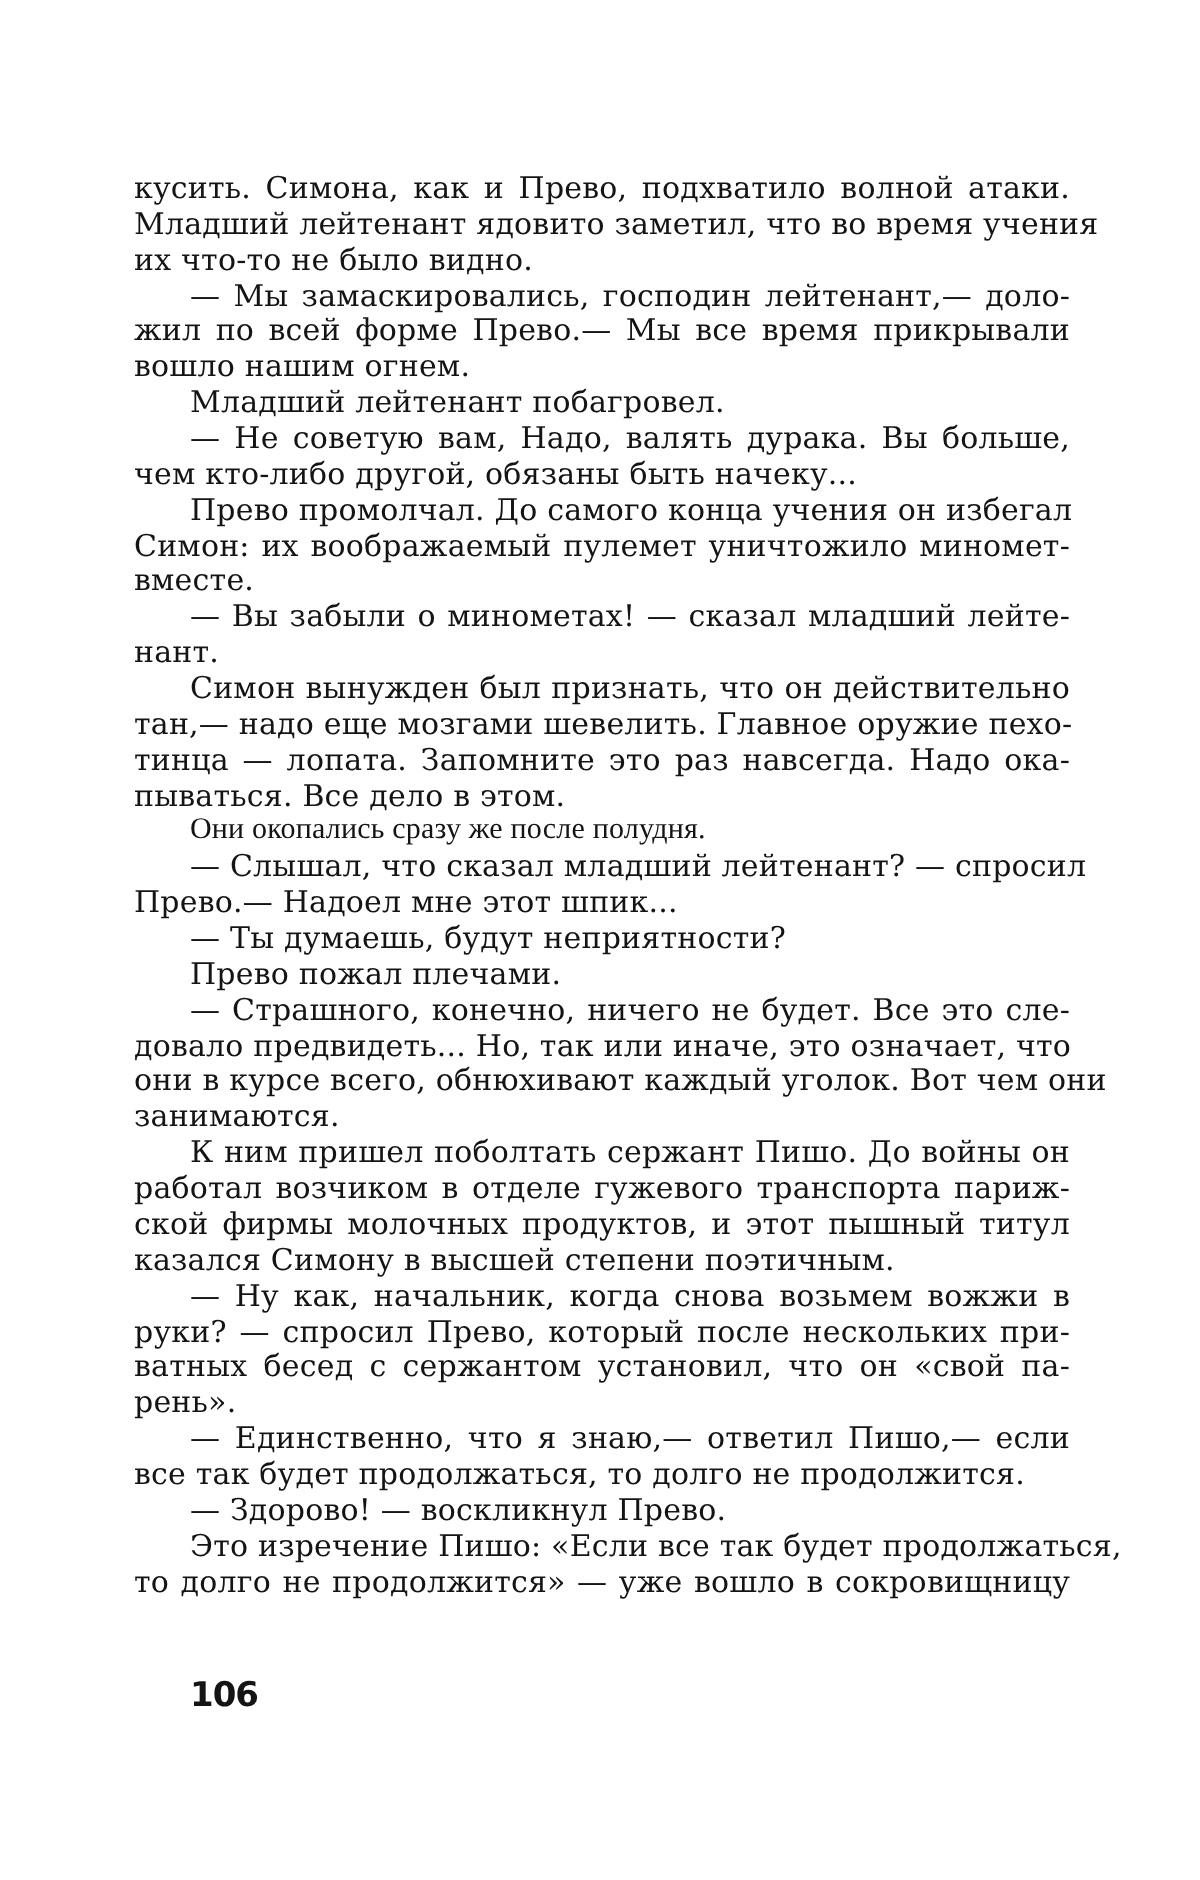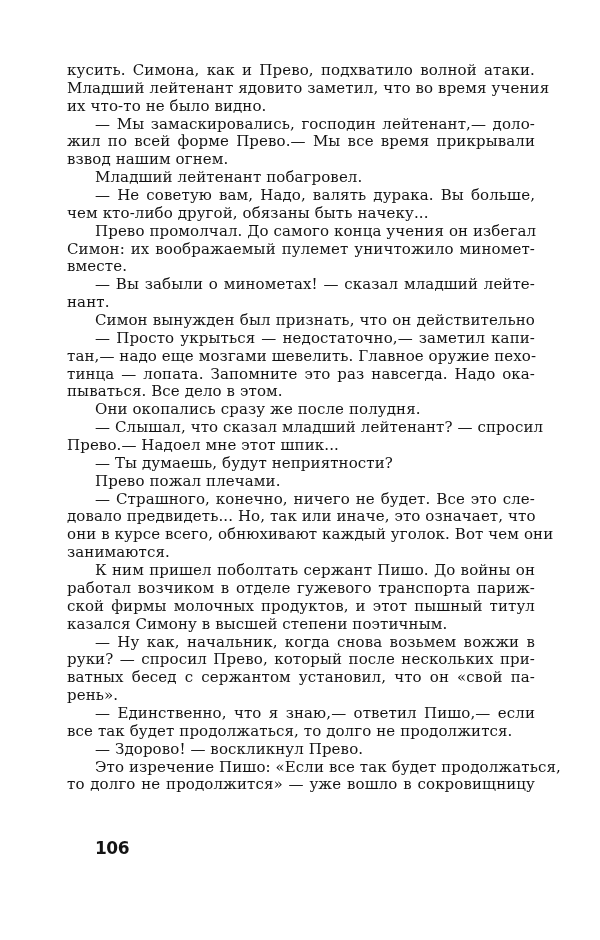--- a/index.html
+++ b/index.html
@@ -55,41 +55,40 @@
       font-weight: bold;
       font-size: 17px;
       letter-spacing: -0.5px;
       color: #141414;
     }
   </style>
 </head>
 <body>
 
 <div class="page">
-  <div class="text-block" id="text-block" style="line-height: 17.8605px;">
+  <div class="text-block" id="text-block" style="line-height: 17.8605px; margin-top: 24px;">
       <span class="line" style="height: 17.8605px;">кусить. Симона, как и Прево, подхватило волной атаки.</span>
       <span class="line" style="height: 17.8605px;">Младший лейтенант ядовито заметил, что во время учения</span>
       <span class="line last" style="height: 17.8605px;">их что-то не было видно.</span>
       <span class="line indent" style="height: 17.8605px;">— Мы замаскировались, господин лейтенант,— доло-</span>
       <span class="line" style="height: 17.8605px;">жил по всей форме Прево.— Мы все время прикрывали</span>
-      <span class="line last" style="height: 17.8605px;">взвод нашим огнем.</span>
+      <span class="line last" style="height: 17.8605px;">вошло нашим огнем.</span>
       <span class="line indent last" style="height: 17.8605px;">Младший лейтенант побагровел.</span>
       <span class="line indent" style="height: 17.8605px;">— Не советую вам, Надо, валять дурака. Вы больше,</span>
       <span class="line last" style="height: 17.8605px;">чем кто-либо другой, обязаны быть начеку...</span>
       <span class="line indent" style="height: 17.8605px;">Прево промолчал. До самого конца учения он избегал</span>
       <span class="line" style="height: 17.8605px;">Симон: их воображаемый пулемет уничтожило миномет-</span>
       <span class="line last" style="height: 17.8605px;">вместе.</span>
       <span class="line indent" style="height: 17.8605px;">— Вы забыли о минометах! — сказал младший лейте-</span>
       <span class="line last" style="height: 17.8605px;">нант.</span>
       <span class="line indent" style="height: 17.8605px;">Симон вынужден был признать, что он действительно</span>
-      <span class="line indent" style="height: 17.8605px;">— Просто укрыться — недостаточно,— заметил капи-</span>
       <span class="line" style="height: 17.8605px;">тан,— надо еще мозгами шевелить. Главное оружие пехо-</span>
       <span class="line" style="height: 17.8605px;">тинца — лопата. Запомните это раз навсегда. Надо ока-</span>
       <span class="line last" style="height: 17.8605px;">пываться. Все дело в этом.</span>
-      <span class="line indent last" style="height: 17.8605px;">Они окопались сразу же после полудня.</span>
+      <span class="line indent last" style="height: 17.8605px; font-family: Liberation Serif, serif;">Они окопались сразу же после полудня.</span>
       <span class="line indent" style="height: 17.8605px;">— Слышал, что сказал младший лейтенант? — спросил</span>
       <span class="line last" style="height: 17.8605px;">Прево.— Надоел мне этот шпик...</span>
       <span class="line indent last" style="height: 17.8605px;">— Ты думаешь, будут неприятности?</span>
       <span class="line indent last" style="height: 17.8605px;">Прево пожал плечами.</span>
       <span class="line indent" style="height: 17.8605px;">— Страшного, конечно, ничего не будет. Все это сле-</span>
       <span class="line" style="height: 17.8605px;">довало предвидеть... Но, так или иначе, это означает, что</span>
       <span class="line" style="height: 17.8605px;">они в курсе всего, обнюхивают каждый уголок. Вот чем они</span>
       <span class="line last" style="height: 17.8605px;">занимаются.</span>
       <span class="line indent" style="height: 17.8605px;">К ним пришел поболтать сержант Пишо. До войны он</span>
       <span class="line" style="height: 17.8605px;">работал возчиком в отделе гужевого транспорта париж-</span>

